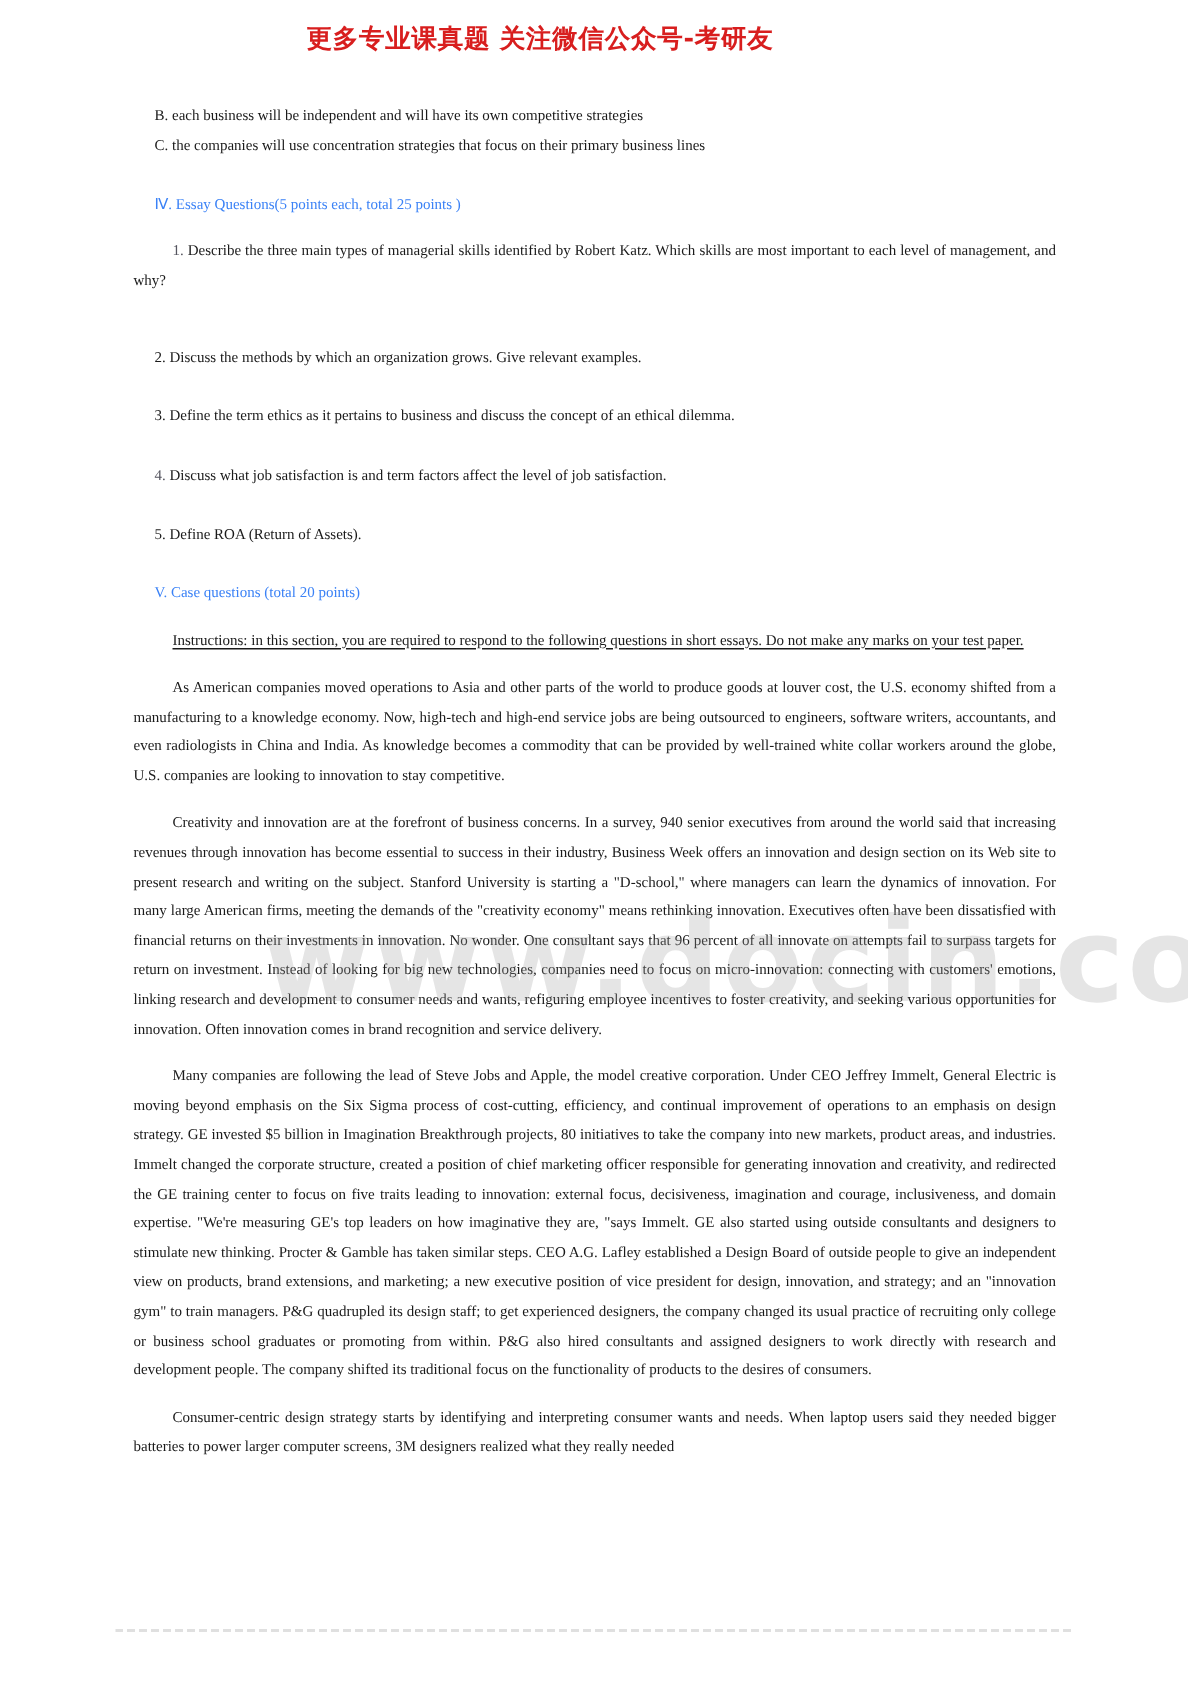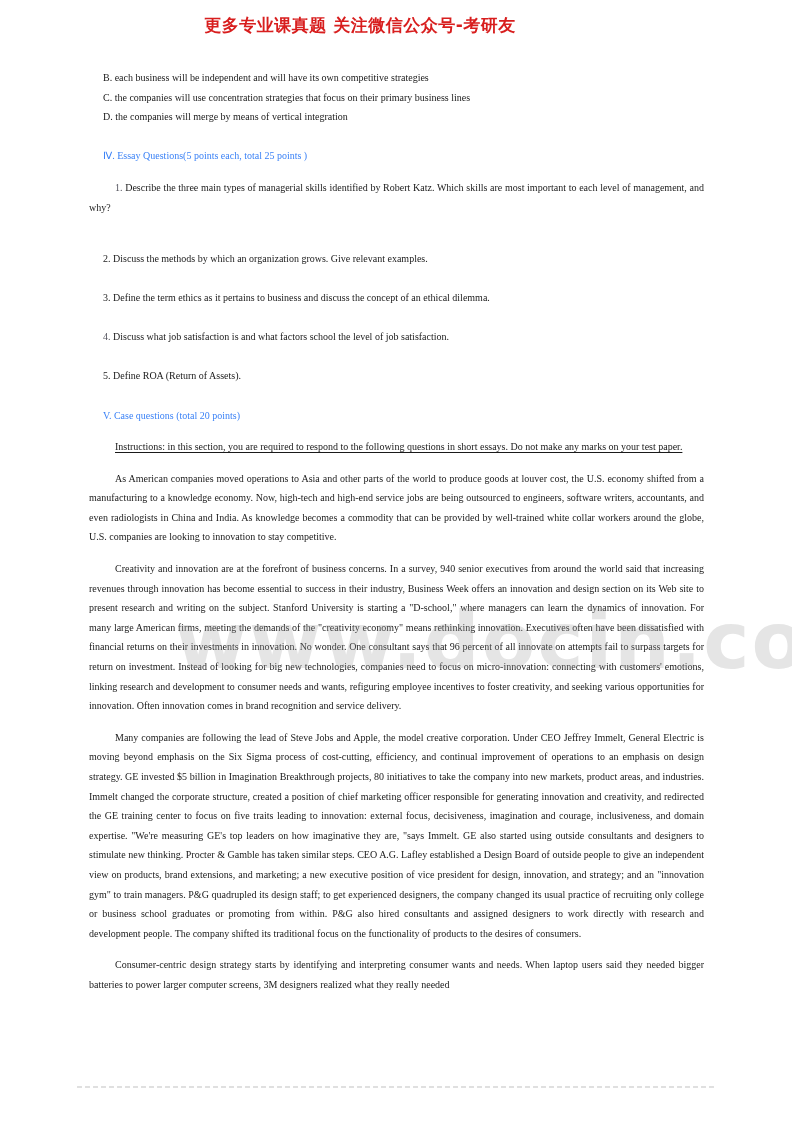--- a/index.html
+++ b/index.html
@@ -33,32 +33,31 @@
     }
   </style>
 </head>
 <body>
 
 <div class="banner">更多专业课真题 关注微信公众号-考研友</div>
 
 <div class="page">
   <p class="opt">B. each business will be independent and will have its own competitive strategies</p>
   <p class="opt">C. the companies will use concentration strategies that focus on their primary business lines</p>
-  <p class="opt">D. the companies will merge by means of vertical integration</p>
   <div class="gap"></div>
 
   <p class="heading">Ⅳ. Essay Questions(5 points each, total 25 points )</p>
 
   <p class="para"><span class="num">1.</span><span> Describe the three main types of managerial skills identified by Robert Katz. Which skills are most important to each level of management, and why?</span></p>
   <div class="gap"></div>
   <p class="q"><span>2.</span><span> Discuss the methods by which an organization grows. Give relevant examples.</span></p>
   <div class="gap"></div>
   <p class="q"><span>3.</span><span> Define the term ethics as it pertains to business and discuss the concept of an ethical dilemma.</span></p>
   <div class="gap"></div>
-  <p class="q"><span class="num">4.</span><span> Discuss what job satisfaction is and what factors school the level of job satisfaction.</span></p>
+  <p class="q"><span class="num">4.</span><span> Discuss what job satisfaction is and term factors affect the level of job satisfaction.</span></p>
   <div class="gap"></div>
   <p class="q"><span>5.</span><span> Define ROA (Return of Assets).</span></p>
   <div class="gap"></div>
 
   <p class="heading">V. Case questions (total 20 points)</p>
   <p class="instr">Instructions: in this section, you are required to respond to the following questions in short essays. Do not make any marks on your test paper.</p>
   <p class="para">As American companies moved operations to Asia and other parts of the world to produce goods at louver cost, the U.S. economy shifted from a manufacturing to a knowledge economy. Now, high-tech and high-end service jobs are being outsourced to engineers, software writers, accountants, and even radiologists in China and India. As knowledge becomes a commodity that can be provided by well-trained white collar workers around the globe, U.S. companies are looking to innovation to stay competitive.</p>
   <p class="para">Creativity and innovation are at the forefront of business concerns. In a survey, 940 senior executives from around the world said that increasing revenues through innovation has become essential to success in their industry, Business Week offers an innovation and design section on its Web site to present research and writing on the subject. Stanford University is starting a "D-school," where managers can learn the dynamics of innovation. For many large American firms, meeting the demands of the "creativity economy" means rethinking innovation. Executives often have been dissatisfied with financial returns on their investments in innovation. No wonder. One consultant says that 96 percent of all innovate on attempts fail to surpass targets for return on investment. Instead of looking for big new technologies, companies need to focus on micro-innovation: connecting with customers' emotions, linking research and development to consumer needs and wants, refiguring employee incentives to foster creativity, and seeking various opportunities for innovation. Often innovation comes in brand recognition and service delivery.</p>
   <p class="para">Many companies are following the lead of Steve Jobs and Apple, the model creative corporation. Under CEO Jeffrey Immelt, General Electric is moving beyond emphasis on the Six Sigma process of cost-cutting, efficiency, and continual improvement of operations to an emphasis on design strategy. GE invested $5 billion in Imagination Breakthrough projects, 80 initiatives to take the company into new markets, product areas, and industries. Immelt changed the corporate structure, created a position of chief marketing officer responsible for generating innovation and creativity, and redirected the GE training center to focus on five traits leading to innovation: external focus, decisiveness, imagination and courage, inclusiveness, and domain expertise. "We're measuring GE's top leaders on how imaginative they are, "says Immelt. GE also started using outside consultants and designers to stimulate new thinking. Procter &amp; Gamble has taken similar steps. CEO A.G. Lafley established a Design Board of outside people to give an independent view on products, brand extensions, and marketing; a new executive position of vice president for design, innovation, and strategy; and an "innovation gym" to train managers. P&amp;G quadrupled its design staff; to get experienced designers, the company changed its usual practice of recruiting only college or business school graduates or promoting from within. P&amp;G also hired consultants and assigned designers to work directly with research and development people. The company shifted its traditional focus on the functionality of products to the desires of consumers.</p>
   <p class="para">Consumer-centric design strategy starts by identifying and interpreting consumer wants and needs. When laptop users said they needed bigger batteries to power larger computer screens, 3M designers realized what they really needed</p>

